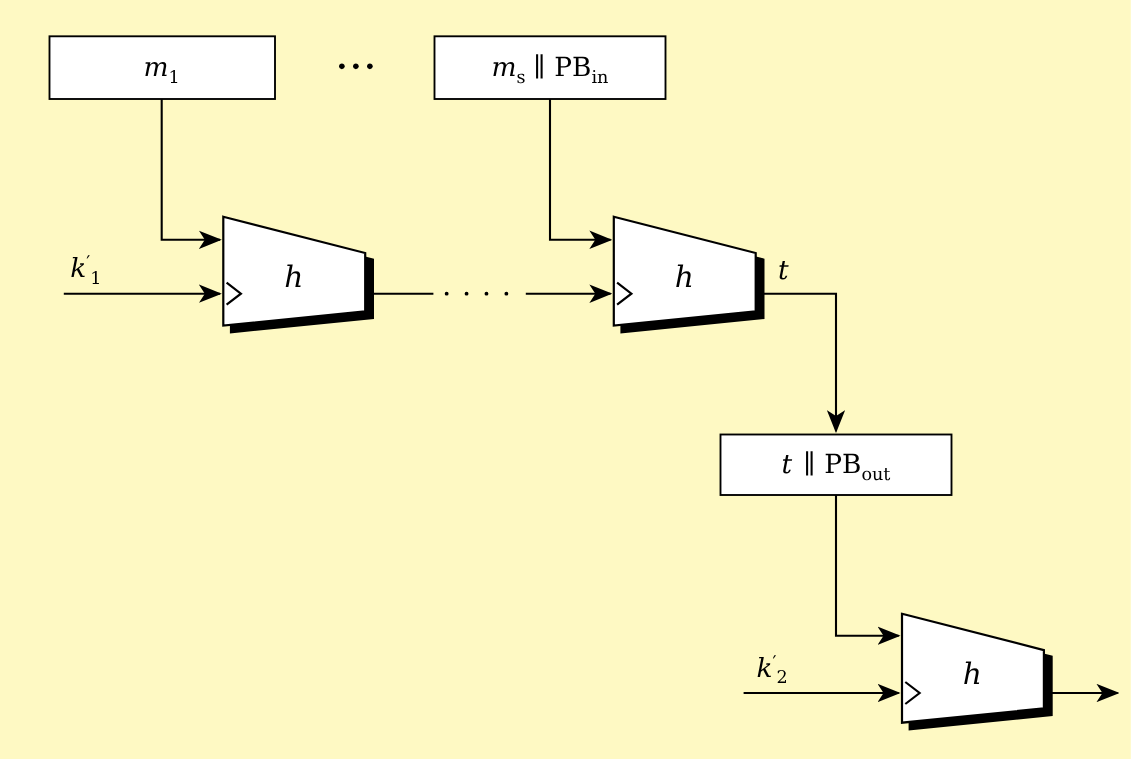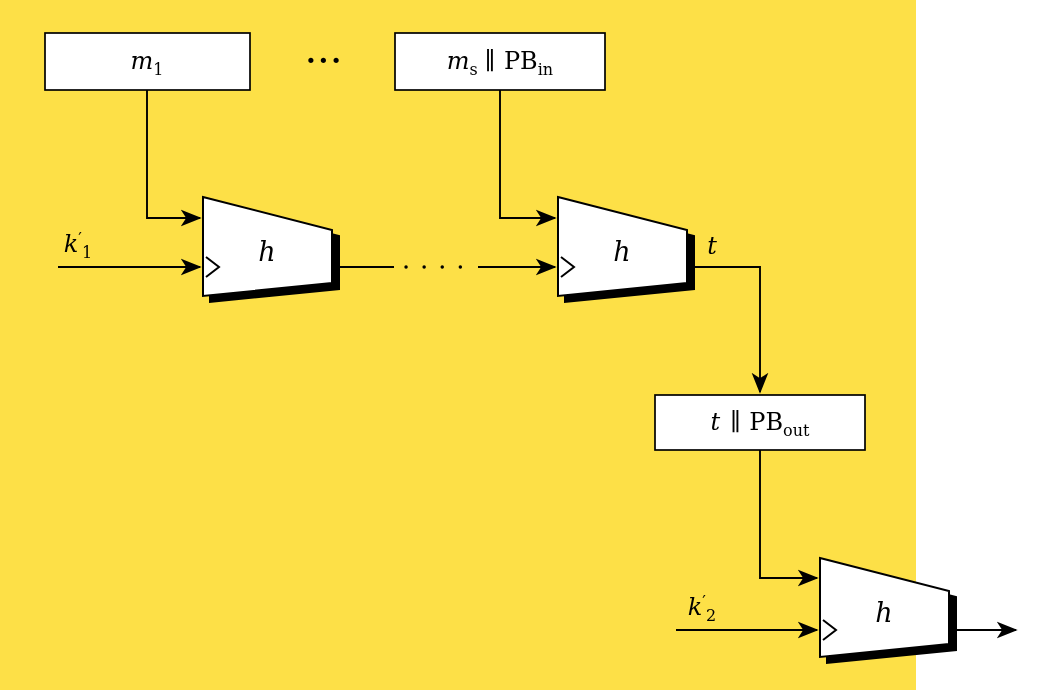--- a/index.html
+++ b/index.html
@@ -5,23 +5,23 @@
   html, body {
     margin: 0;
     padding: 0;
     background: #ffffff;
     width: 1040px;
     height: 690px;
     overflow: hidden;
   }
   .stage {
     position: relative;
-    width: 916px;
+    width: 1028px;
     height: 690px;
-    background: #fde047;
+    background: #fef9c3;
   }
   svg text {
     font-family: "DejaVu Serif", "Liberation Serif", serif;
     fill: #000000;
   }
   .math { font-style: italic; }
   .lbl  { font-size: 24px; }
   .sub  { font-size: 16px; }
   .sup  { font-size: 16px; }
   .h-lbl { font-size: 27px; font-style: italic; }

